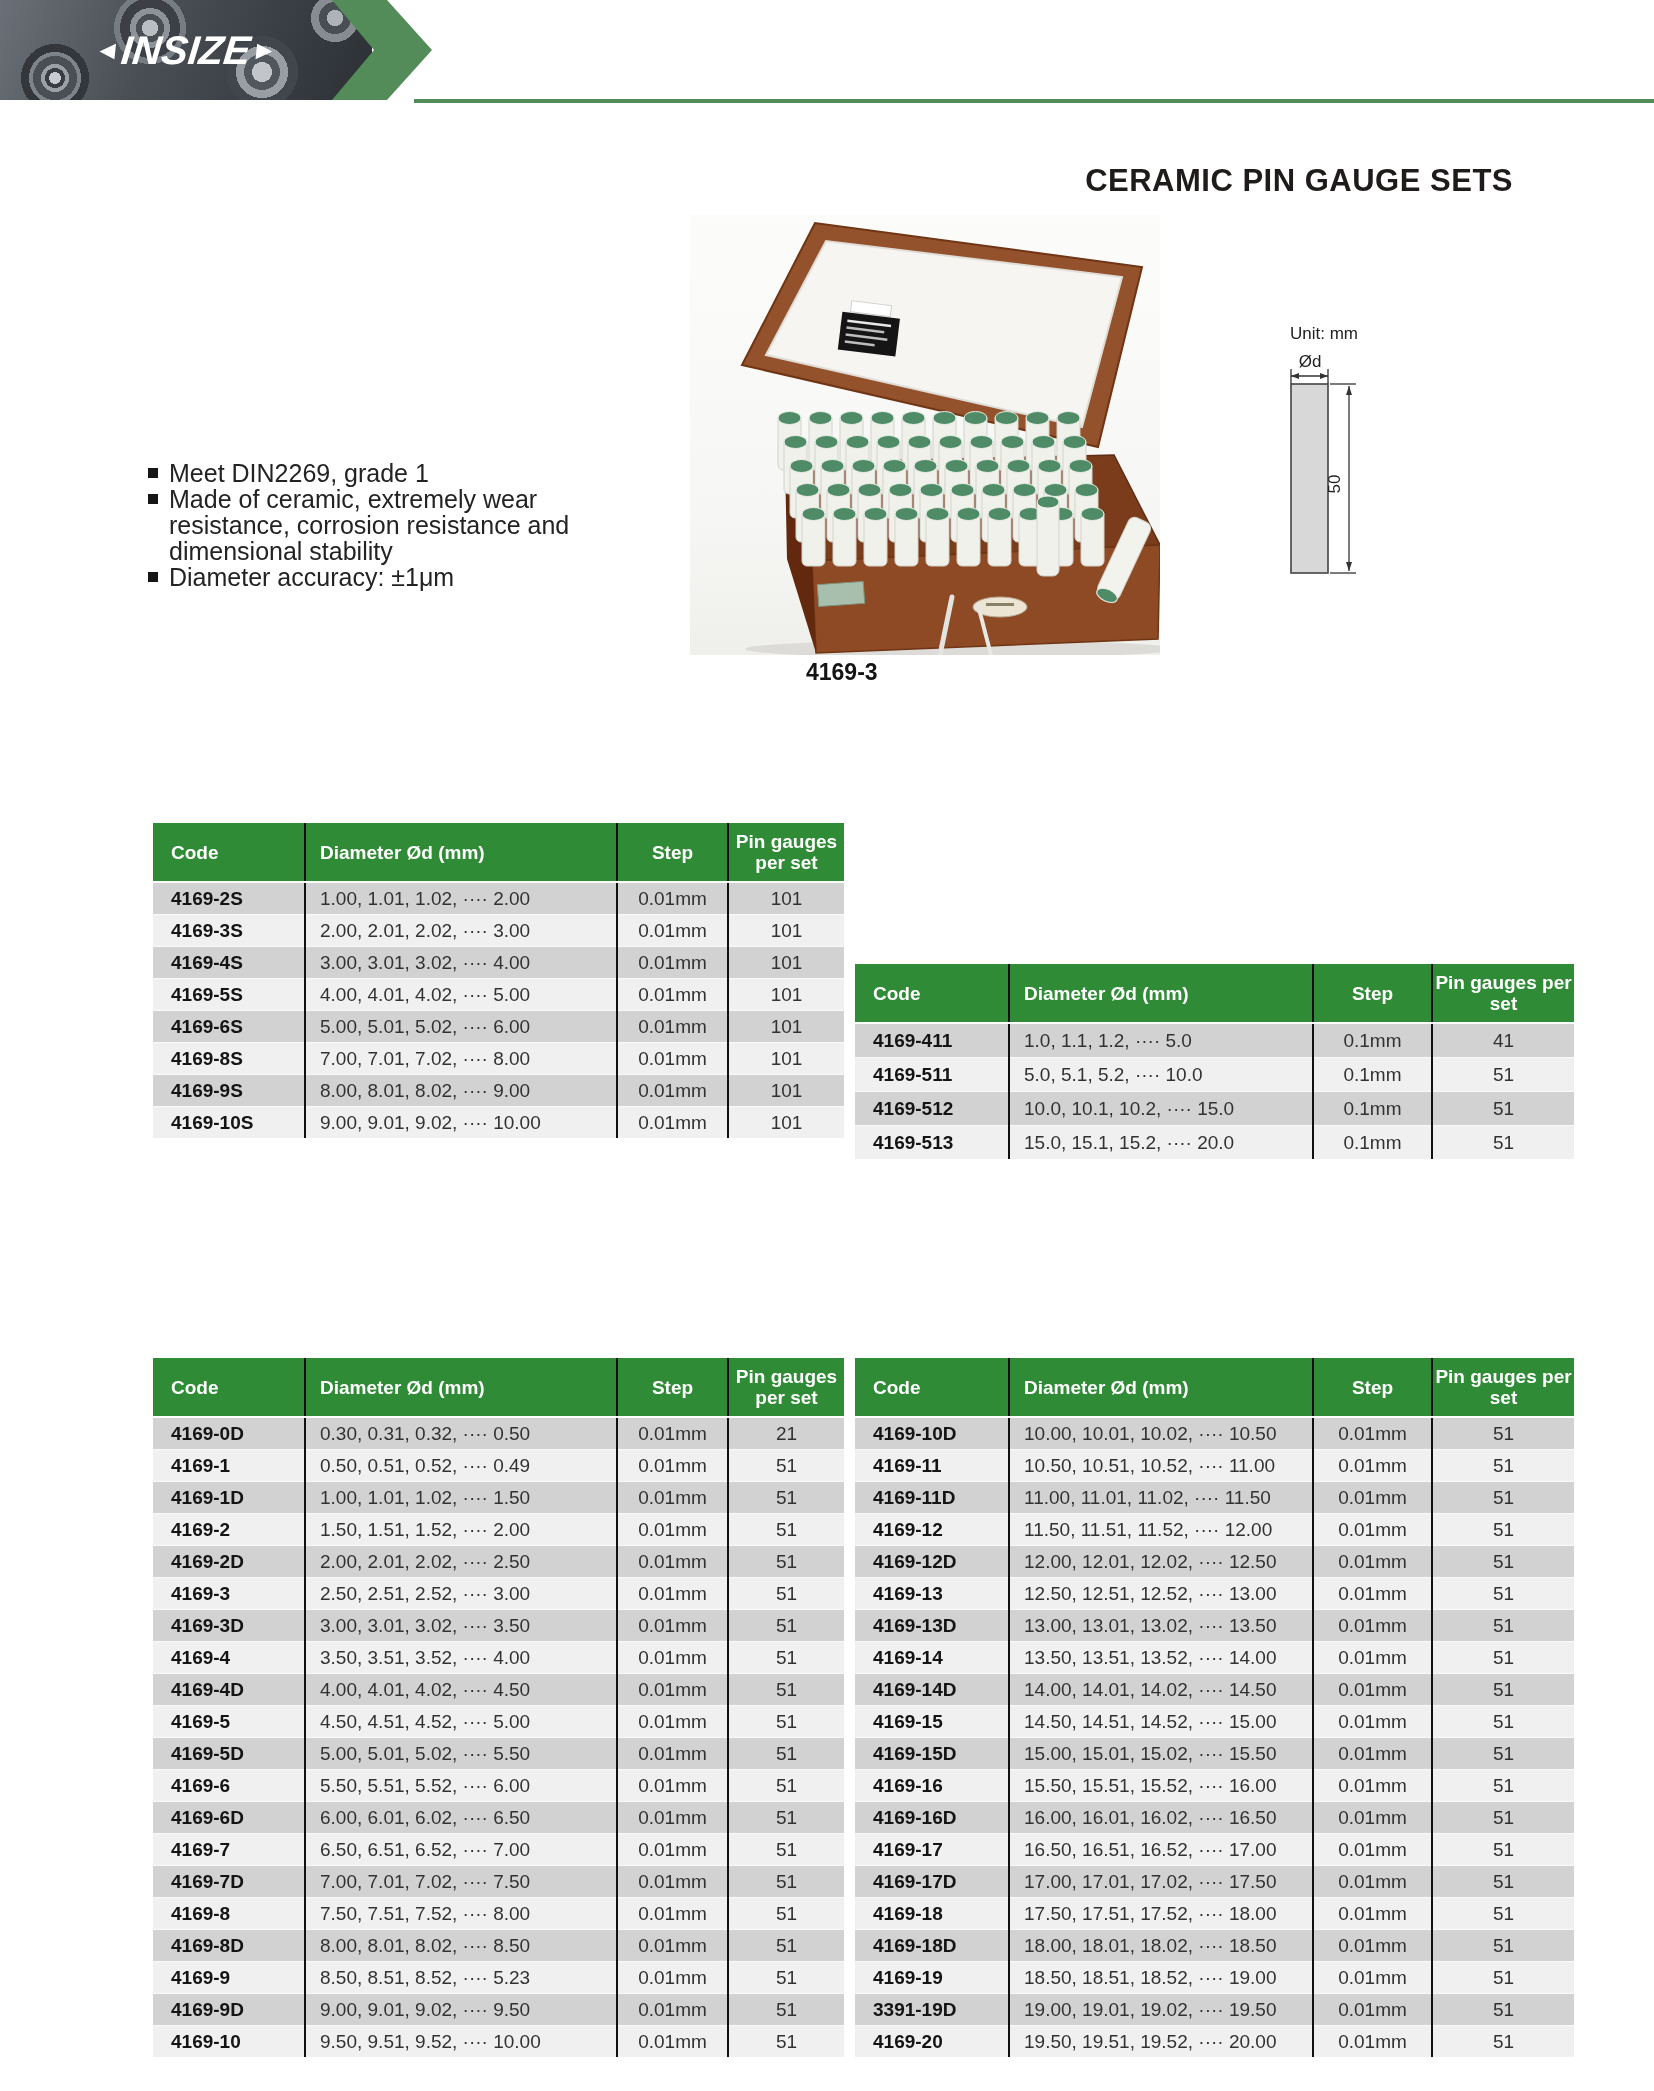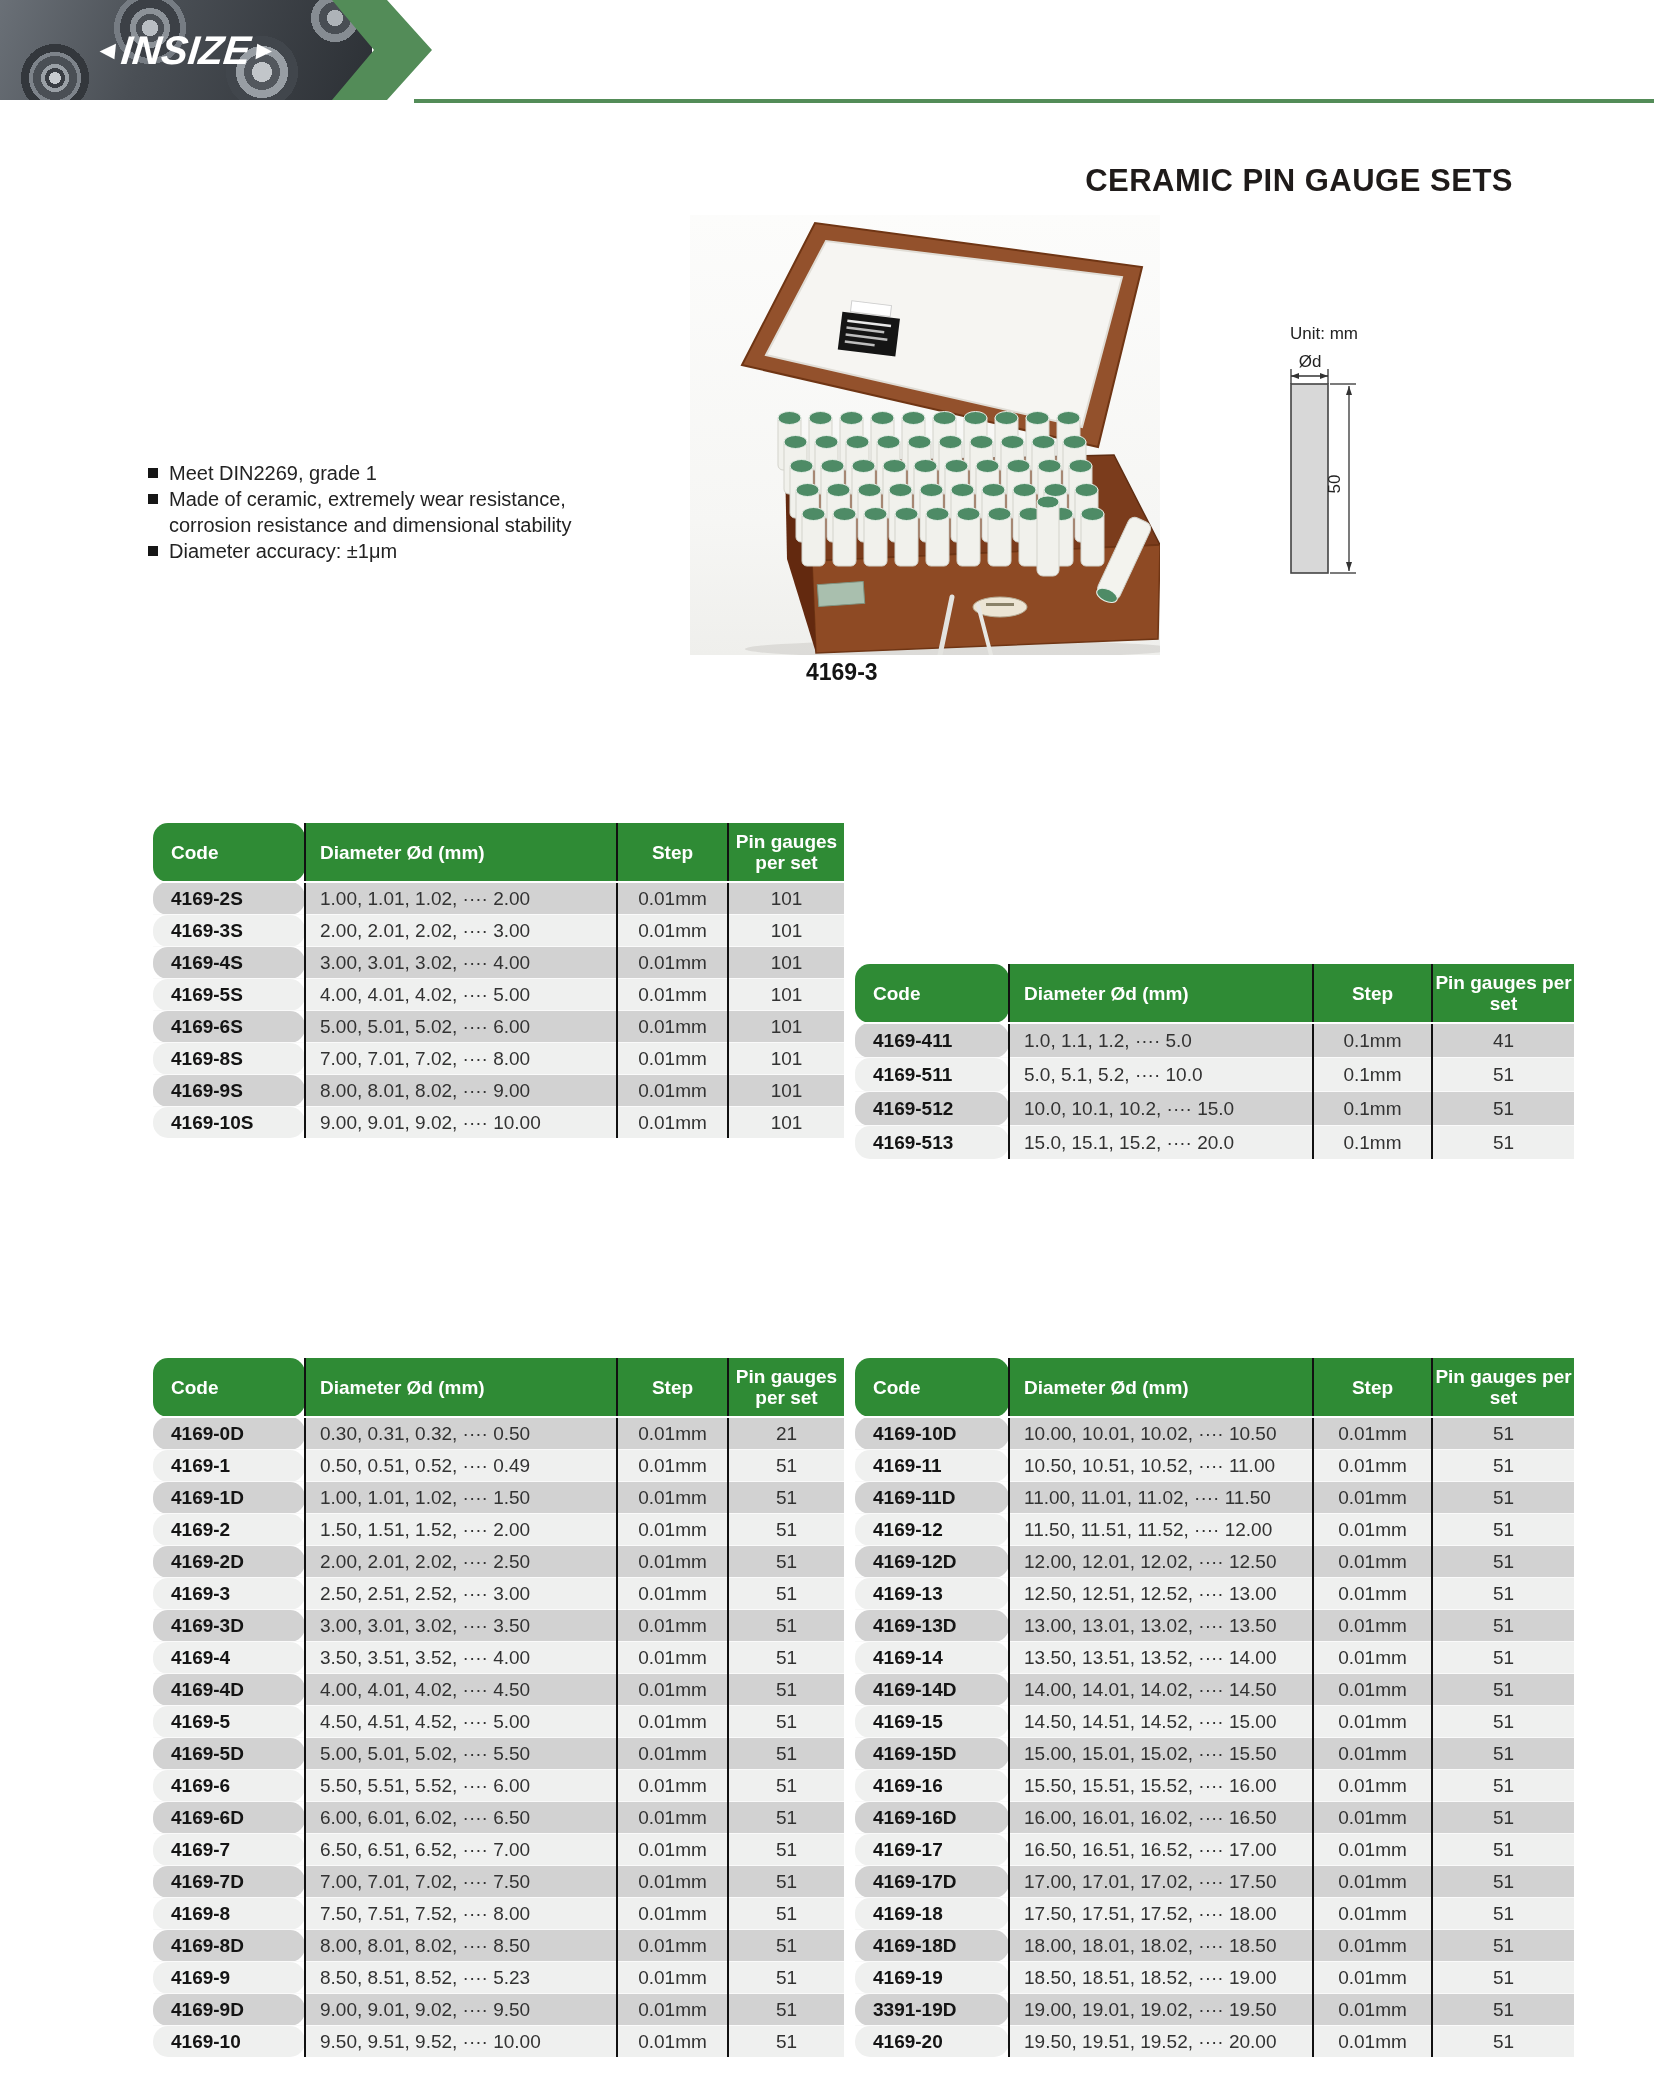--- a/index.html
+++ b/index.html
@@ -32,21 +32,21 @@
   }
   .rule{position:absolute;top:99px;left:414px;width:1240px;height:4px;background:var(--brand-green);}
 
   .page-title{
     position:absolute;top:163px;right:141px;
     font-size:31px;font-weight:bold;color:#1f1b1a;letter-spacing:.5px;white-space:nowrap;
   }
 
   
   .features{position:absolute;left:148px;top:460px;width:452px;}
-  .feature{display:flex;gap:11px;font-size:20px;line-height:26px;color:#232323;}
+  .feature{display:flex;gap:11px;font-size:25px;line-height:26px;color:#232323;}
   .feature .sq{flex:none;width:10px;height:10px;background:#161616;margin-top:8px;}
 
   
   .product{position:absolute;left:690px;top:215px;width:470px;height:440px;background:linear-gradient(180deg,#fcfcfb 0%,#f6f6f4 70%,#efefec 100%);}
   .caption{position:absolute;left:806px;top:659px;font-size:23px;font-weight:bold;color:#141414;}
 
   
   .diagram{position:absolute;left:1270px;top:320px;width:150px;height:266px;}
   .diagram text{font-family:"Liberation Sans",sans-serif;font-size:17px;fill:#232323;}
 
@@ -59,21 +59,21 @@
   table.tb{width:681px;}
   table.ta th:nth-child(1){width:133px;} table.ta th:nth-child(2){width:296px;}
   table.ta th:nth-child(3){width:109px;} table.ta th:nth-child(4){width:115px;}
   table.tb th:nth-child(1){width:135px;} table.tb th:nth-child(2){width:288px;}
   table.tb th:nth-child(3){width:117px;} table.tb th:nth-child(4){width:141px;}
   table.spec thead th{
     background:var(--table-green);color:#fff;font-weight:bold;height:58px;
     font-size:19px;line-height:21px;vertical-align:middle;border-bottom:2px solid #fff;
   }
   table.spec th,table.spec td{padding:0;}
-  table.spec th:nth-child(1),table.spec td:nth-child(1){text-align:left;padding-left:18px;border-radius:15px;}
+  table.spec th:nth-child(1),table.spec td:nth-child(1){text-align:left;padding-left:18px;}
   table.spec th:nth-child(2),table.spec td:nth-child(2){text-align:left;padding-left:14px;}
   table.spec th:nth-child(3),table.spec td:nth-child(3),
   table.spec th:nth-child(4),table.spec td:nth-child(4){text-align:center;}
   table.spec th+th,table.spec td+td{border-left:2px solid #111;}
   table.spec tbody td{height:31px;color:#323232;vertical-align:middle;}
   table.tb tbody td{height:33px;}
   table.rh31 tbody td{height:31px;}
   table.spec tbody td:first-child{font-weight:bold;color:#141414;}
   table.spec tbody tr:nth-child(odd){background:#d2d2d2;}
   table.spec tbody tr:nth-child(even){background:#eff0ef;}

